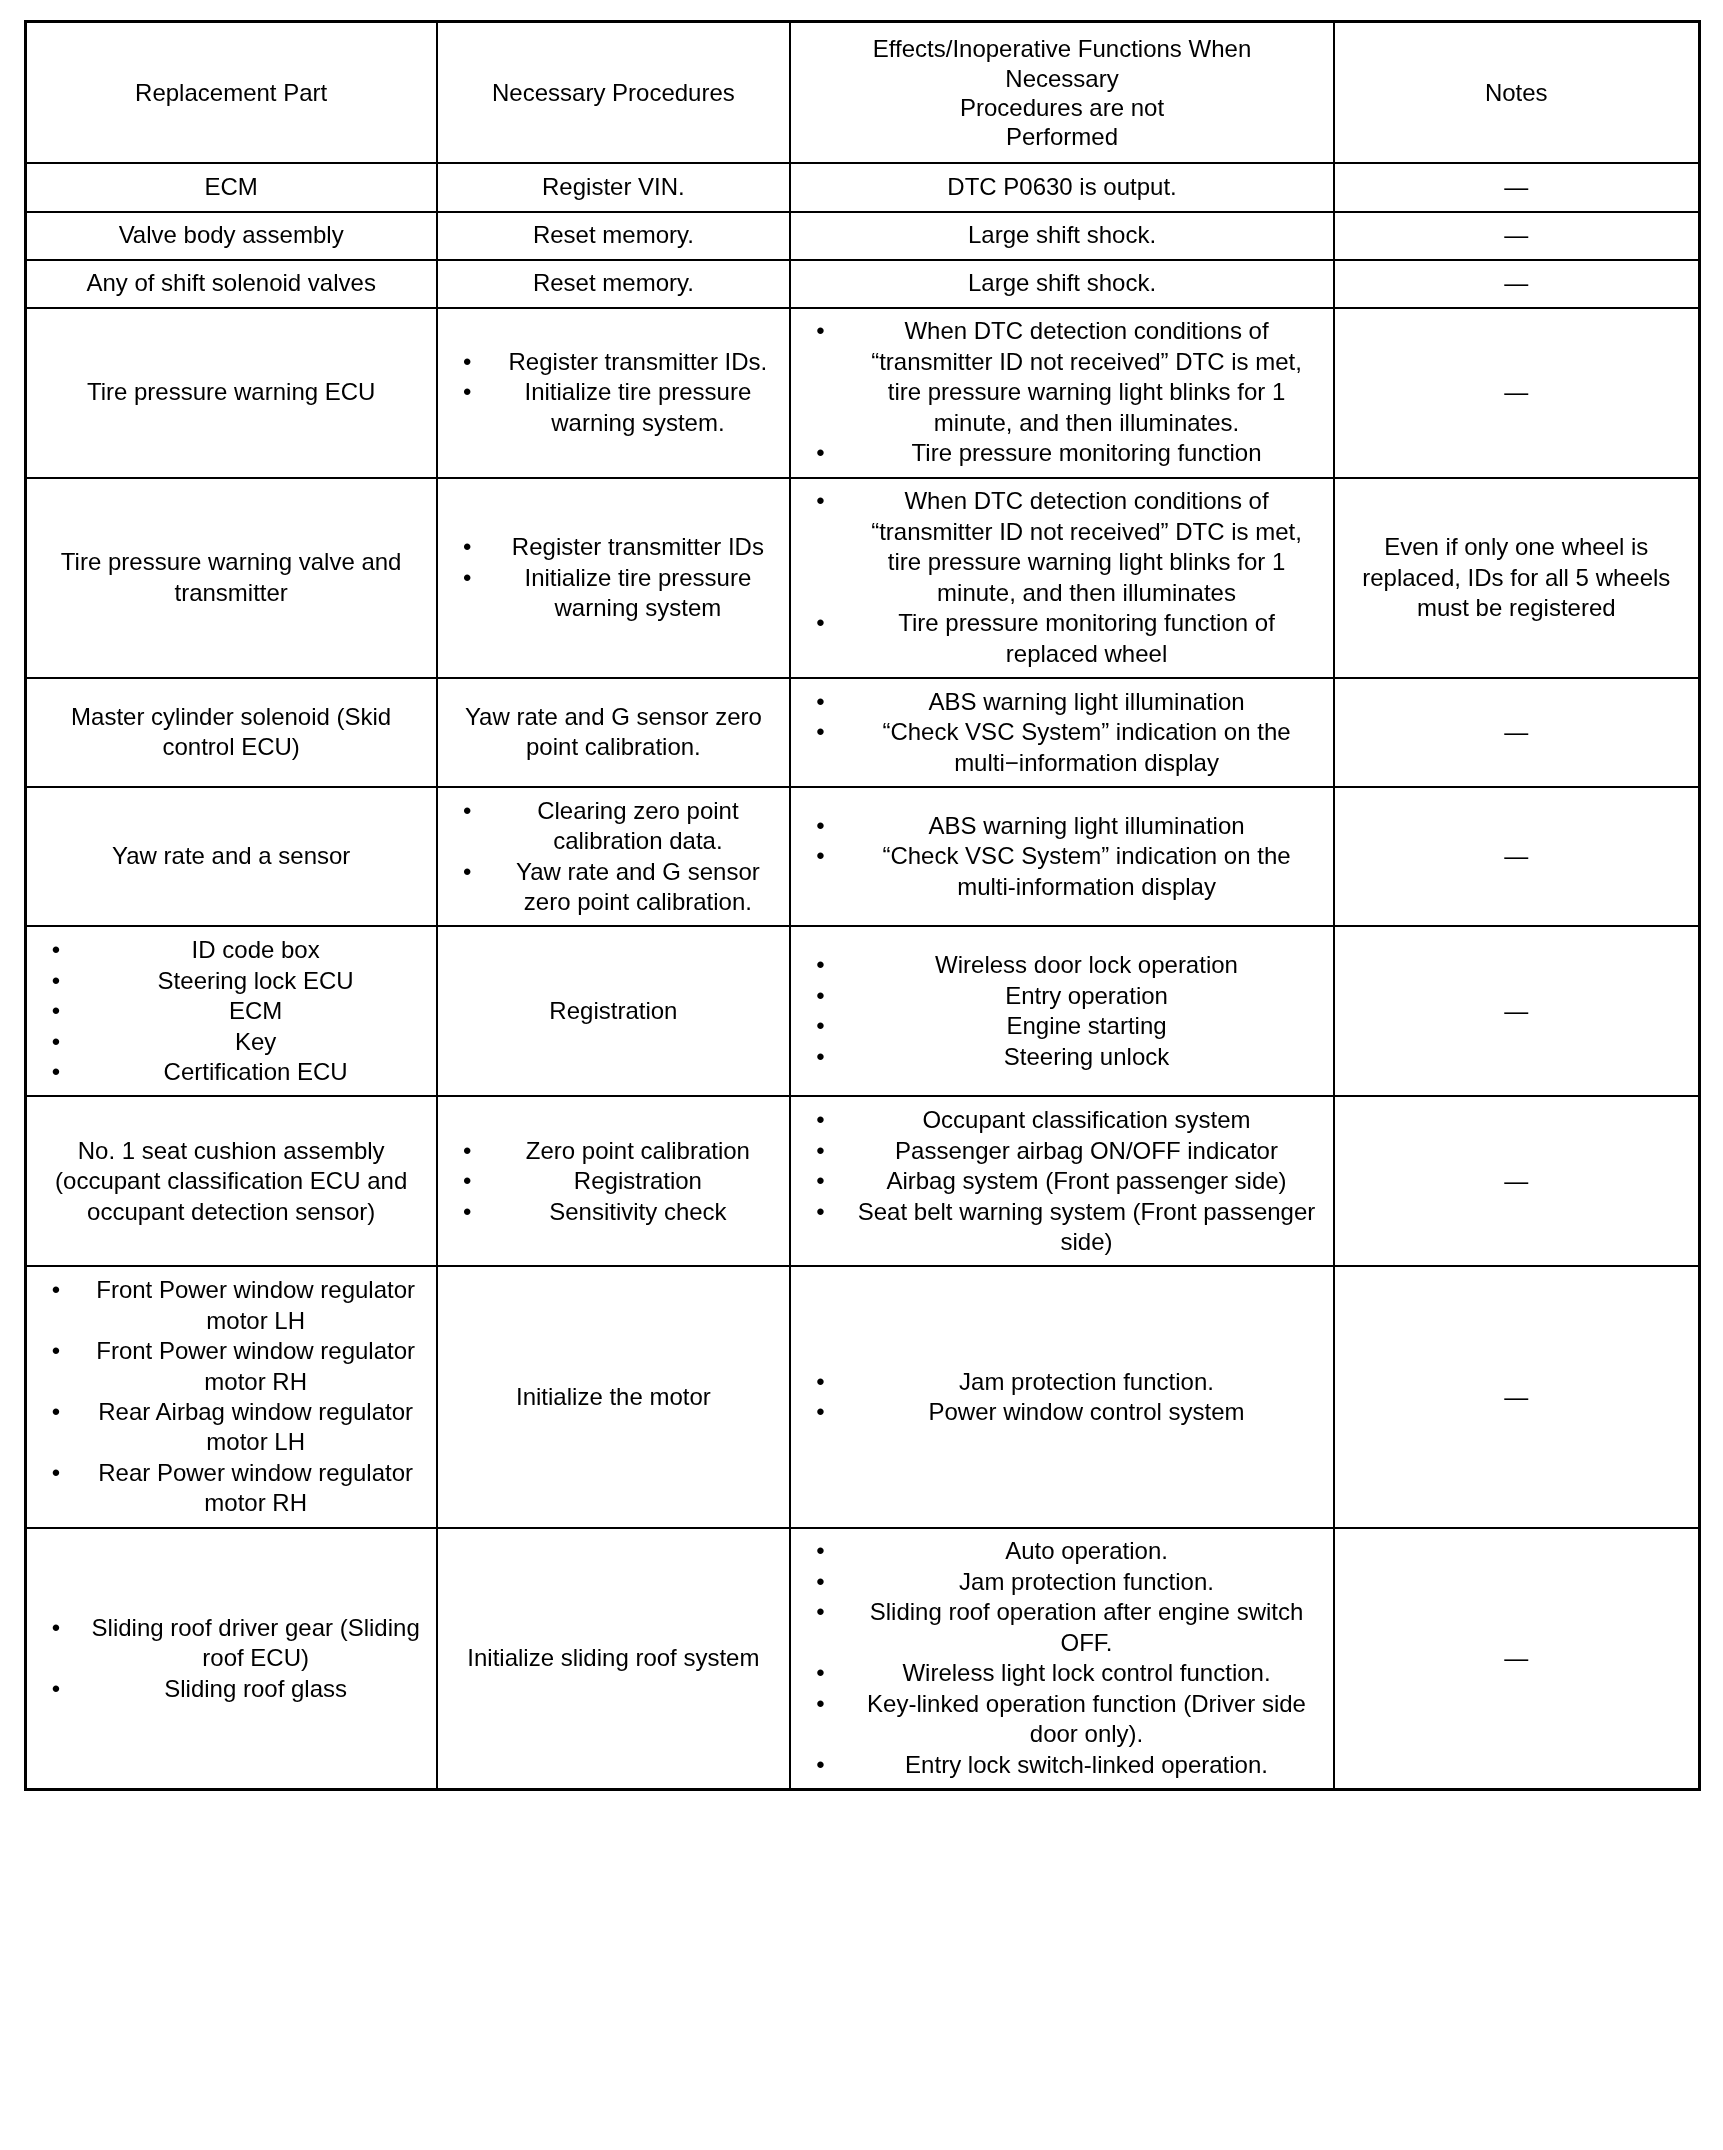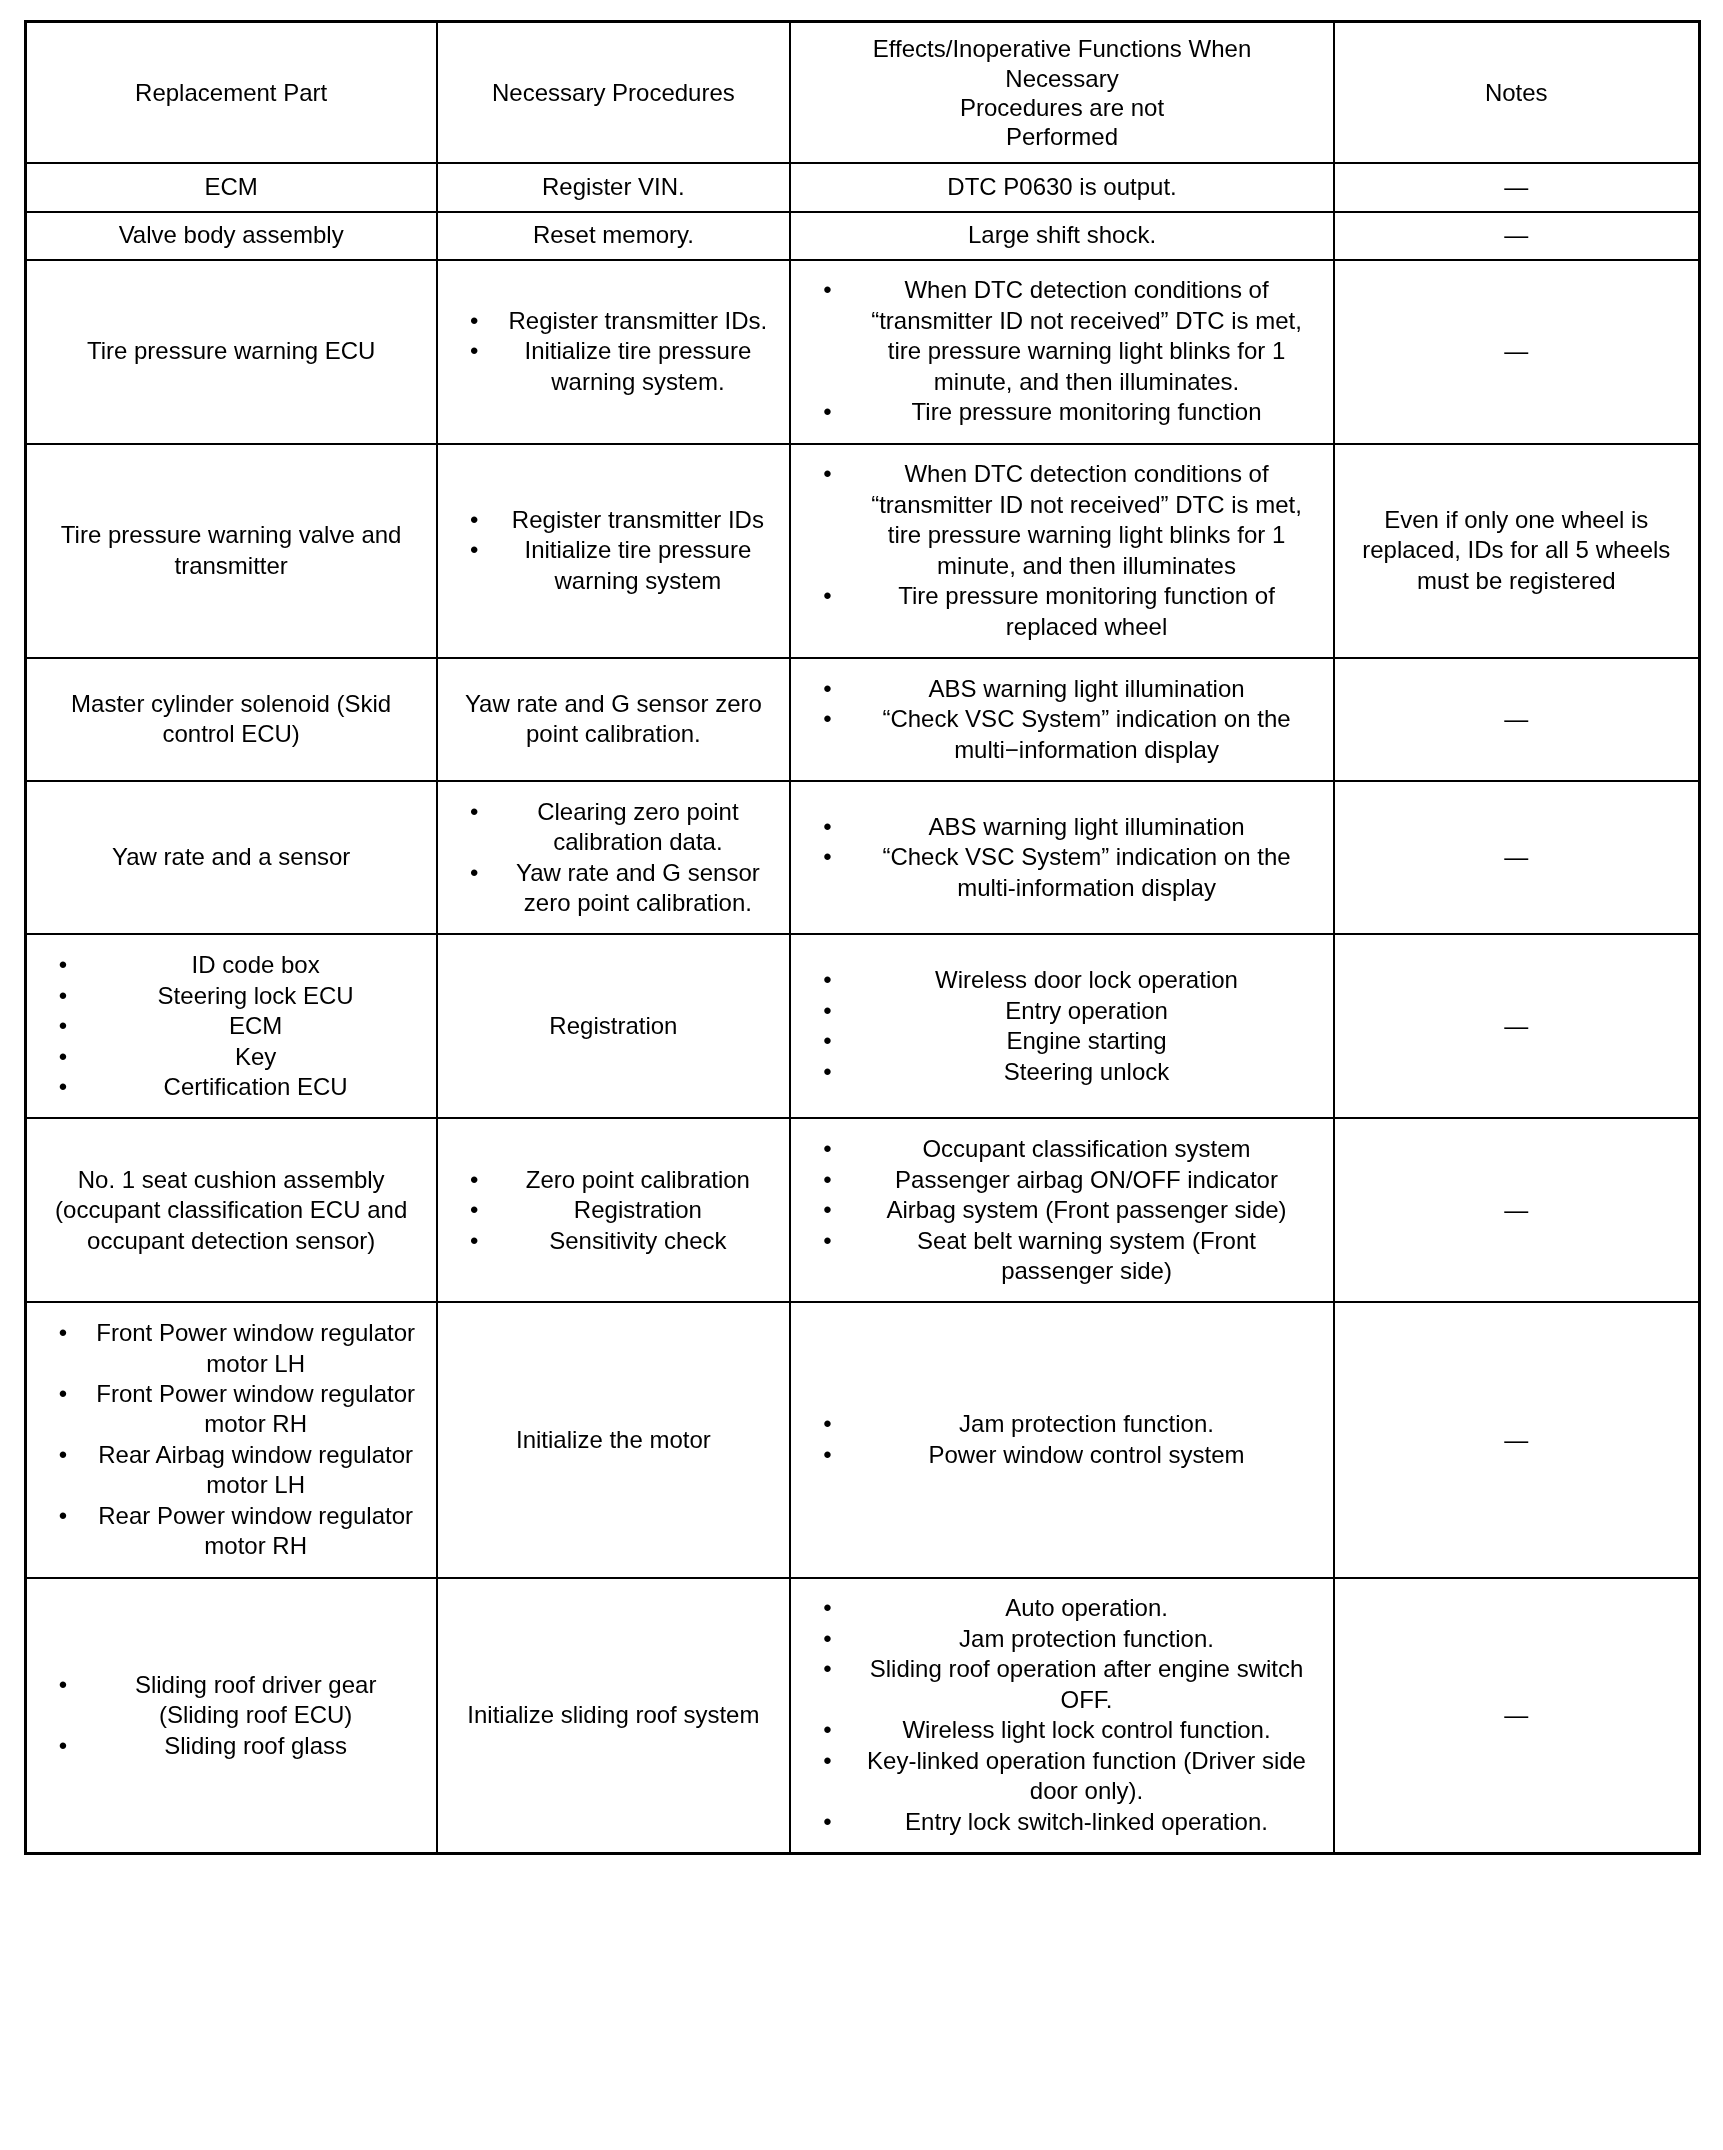--- a/index.html
+++ b/index.html
@@ -44,21 +44,21 @@
     line-height: 1.27;
     padding: 7.8px 12.6px;
     text-align: center;
     word-wrap: break-word;
   }
   td.dash {
     text-align: center;
   }
   ul.bullets {
     list-style: none;
-    margin: 7px;
+    margin: 0;
     padding: 0;
   }
   ul.bullets li {
     position: relative;
     padding-left: 49px;
   }
   ul.bullets li::before {
     content: "\2022";
     position: absolute;
     left: 12.6px;
@@ -94,20 +94,26 @@
           <td>DTC P0630 is output.</td>
           <td class="dash">—</td>
         </tr>
         <tr>
           <td>Valve body assembly</td>
           <td>Reset memory.</td>
           <td>Large shift shock.</td>
           <td class="dash">—</td>
         </tr>
         <tr>
+          <td>Any of shift solenoid valves</td>
+          <td>Reset memory.</td>
+          <td>Large shift shock.</td>
+          <td class="dash">—</td>
+        </tr>
+        <tr>
           <td>Tire pressure warning ECU</td>
           <td>
             <ul class="bullets">
               <li>Register transmitter IDs.</li>
               <li>Initialize tire pressure warning system.</li>
             </ul>
           </td>
           <td>
             <ul class="bullets">
               <li>When DTC detection conditions of “transmitter ID not received” DTC is met, tire pressure warning light blinks for 1 minute, and then illuminates.</li>

